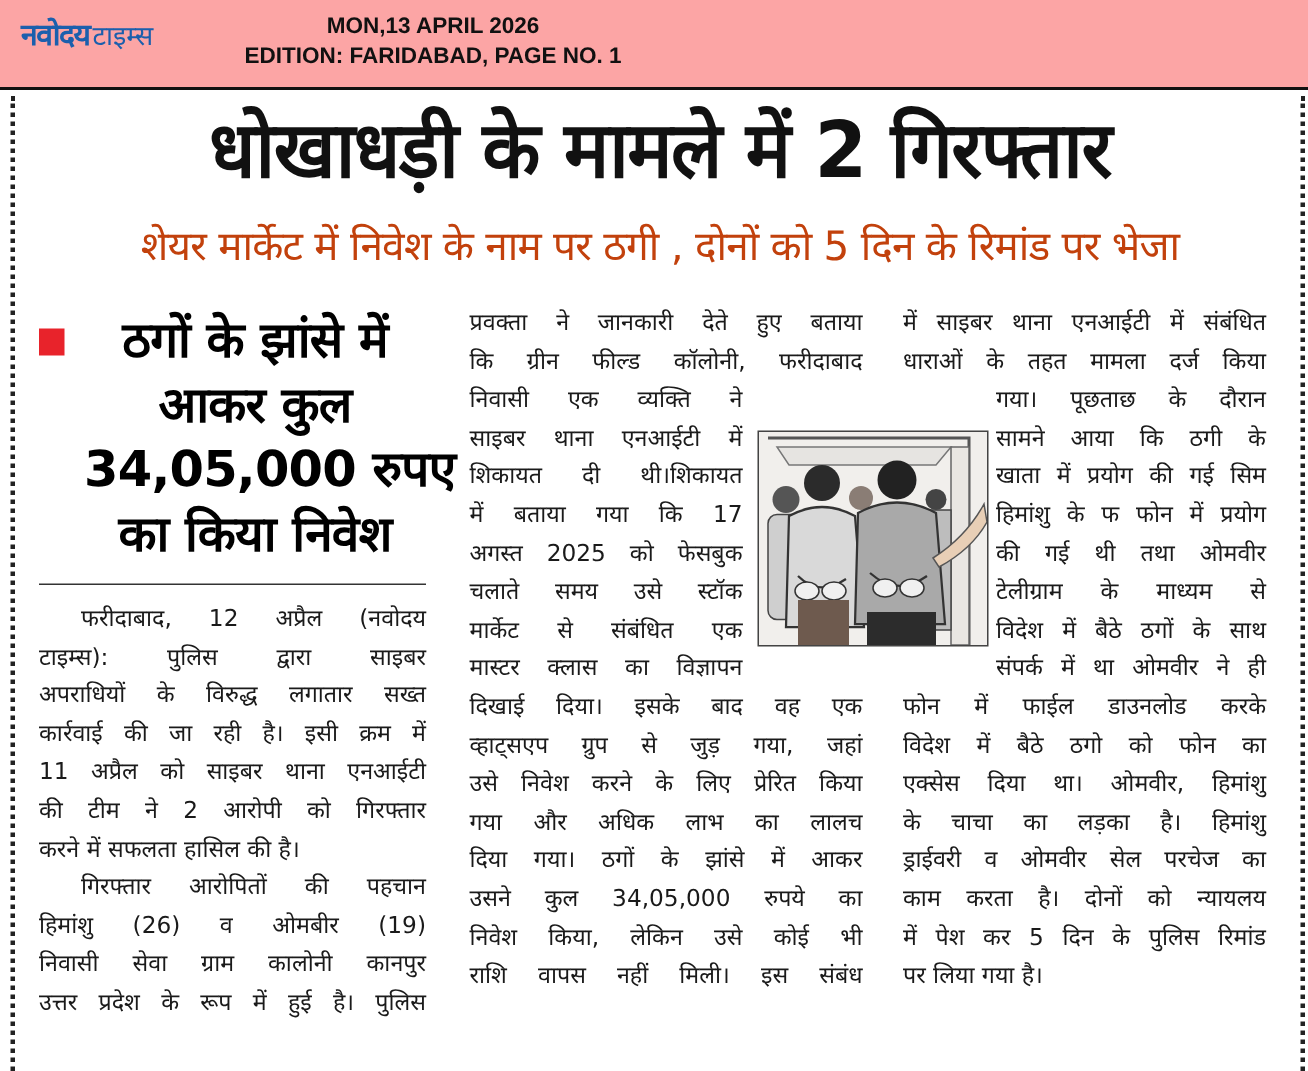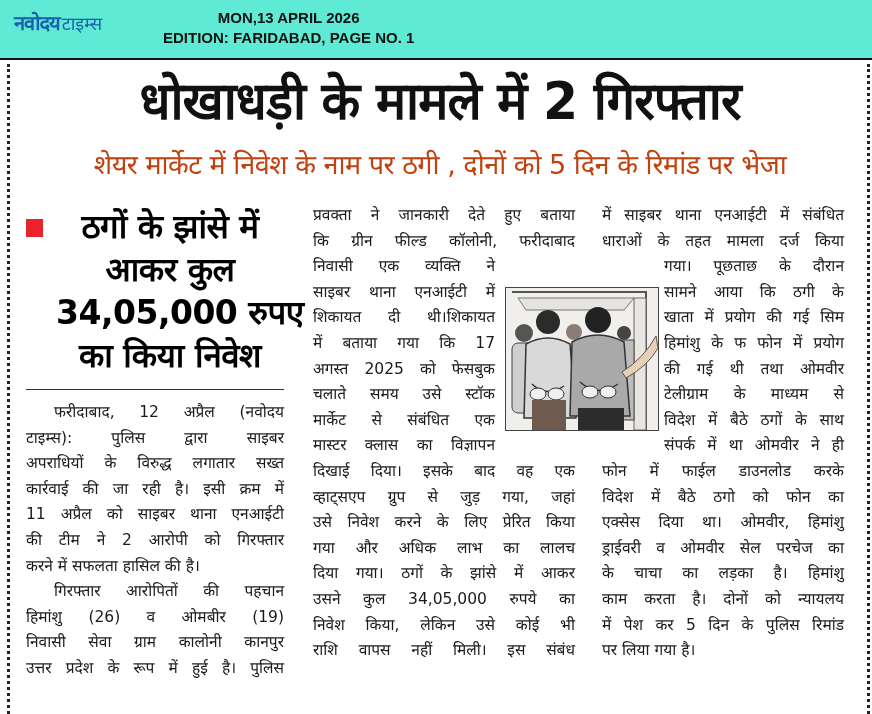--- a/index.html
+++ b/index.html
@@ -5,21 +5,21 @@
   html, body { margin: 0; padding: 0; }
   body {
     width: 872px; height: 714px; overflow: hidden;
     background: #ffffff;
     font-family: "DejaVu Sans", sans-serif;
     color: #1a1a1a;
     position: relative;
   }
   .topbar {
     position: absolute; left: 0; top: 0; width: 872px; height: 58px;
-    background: #5eead4;
+    background: #fca5a5;
     border-bottom: 2px solid #111;
   }
   .logo {
     position: absolute; left: 14px; top: 9px;
     display: flex; align-items: baseline;
   }
   .logo-main {
     font-family: "DejaVu Sans", sans-serif; font-weight: bold;
     font-size: 20px; color: #1b5fad; letter-spacing: -1px;
   }
@@ -159,22 +159,22 @@
     <span class="line just" style="margin-left:62px;">सामने आया कि ठगी के</span>
     <span class="line just" style="margin-left:62px;">खाता में प्रयोग की गई सिम</span>
     <span class="line just" style="margin-left:62px;">हिमांशु के फ फोन में प्रयोग</span>
     <span class="line just" style="margin-left:62px;">की गई थी तथा ओमवीर</span>
     <span class="line just" style="margin-left:62px;">टेलीग्राम के माध्यम से</span>
     <span class="line just" style="margin-left:62px;">विदेश में बैठे ठगों के साथ</span>
     <span class="line just" style="margin-left:62px;">संपर्क में था ओमवीर ने ही</span>
     <span class="line just">फोन में फाईल डाउनलोड करके</span>
     <span class="line just">विदेश में बैठे ठगो को फोन का</span>
     <span class="line just">एक्सेस दिया था। ओमवीर, हिमांशु</span>
+    <span class="line just">के चाचा का लड़का है। हिमांशु</span>
     <span class="line just">ड्राईवरी व ओमवीर सेल परचेज का</span>
-    <span class="line just">के चाचा का लड़का है। हिमांशु</span>
     <span class="line just">काम करता है। दोनों को न्यायलय</span>
     <span class="line just">में पेश कर 5 दिन के पुलिस रिमांड</span>
     <span class="line">पर लिया गया है।</span>
   </div>
 
   <div class="photo">
     <svg width="152" height="142" viewBox="0 0 152 142">
       <rect x="0" y="0" width="152" height="142" fill="#f1efec"></rect>
 
       <path d="M6 4 L140 4 L140 142" fill="none" stroke="#555" stroke-width="2"></path>

